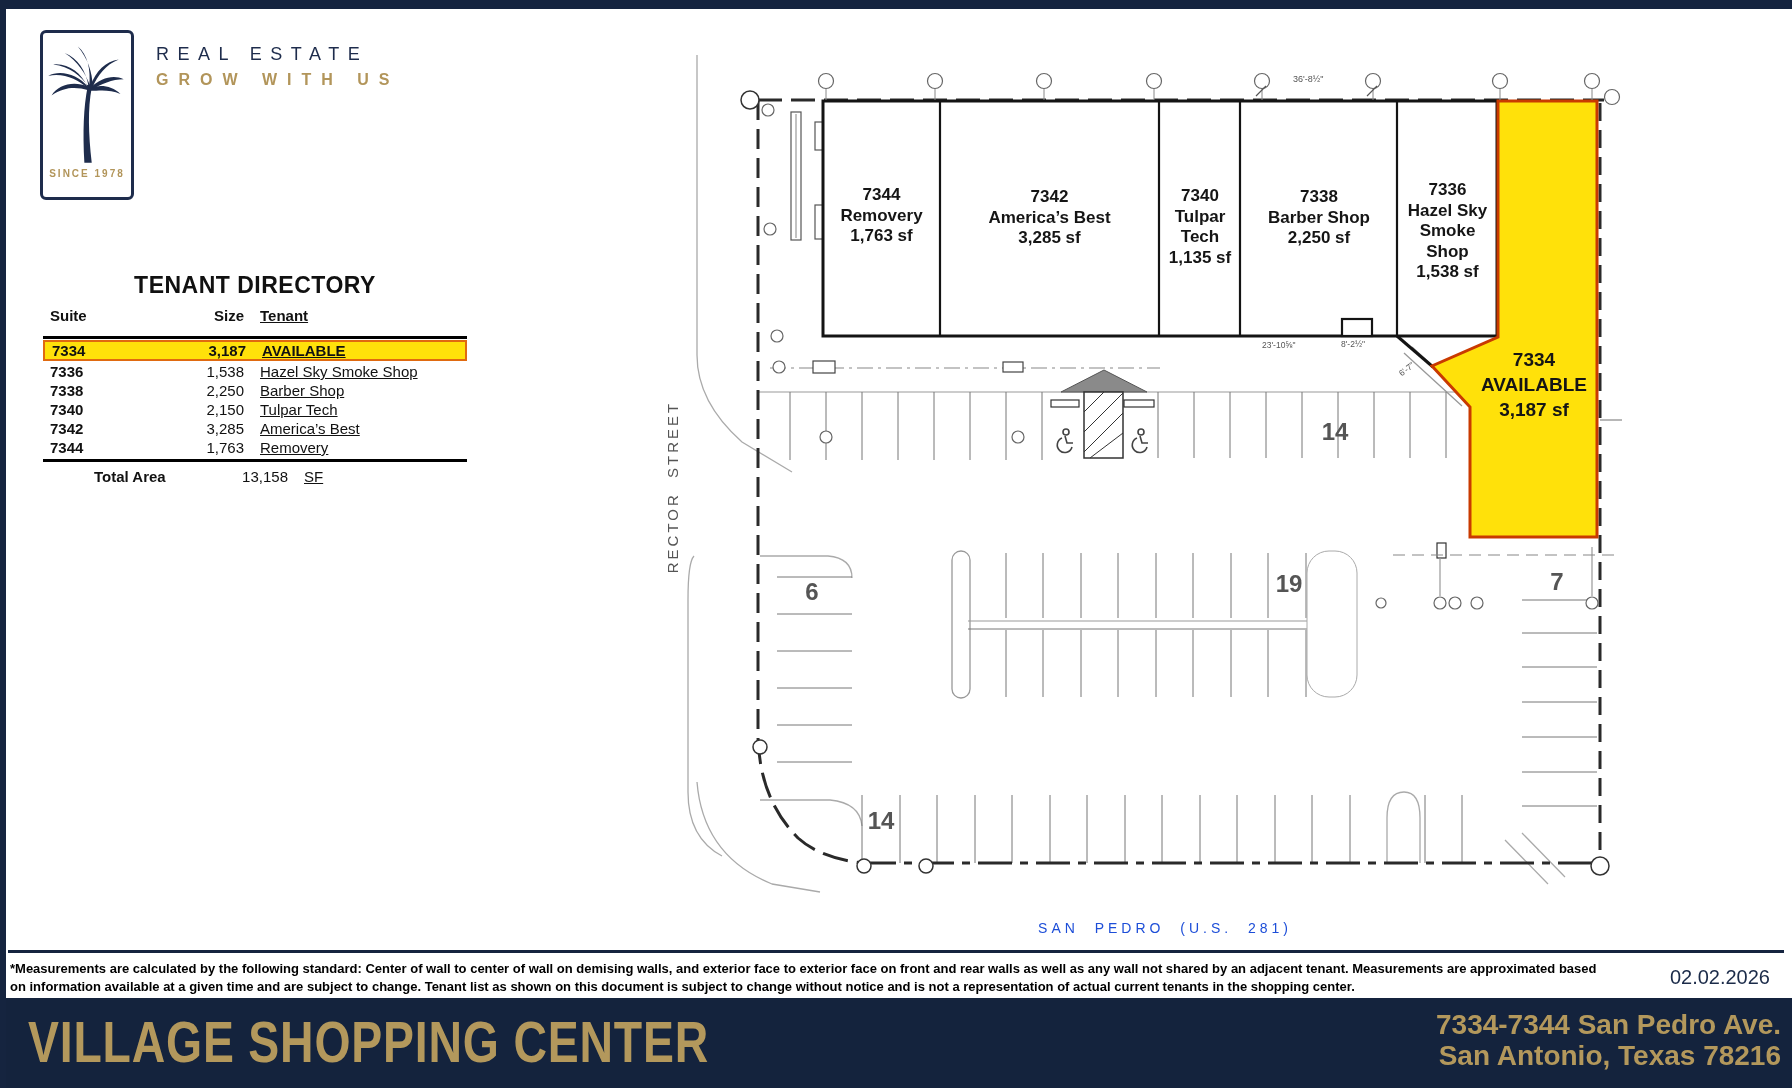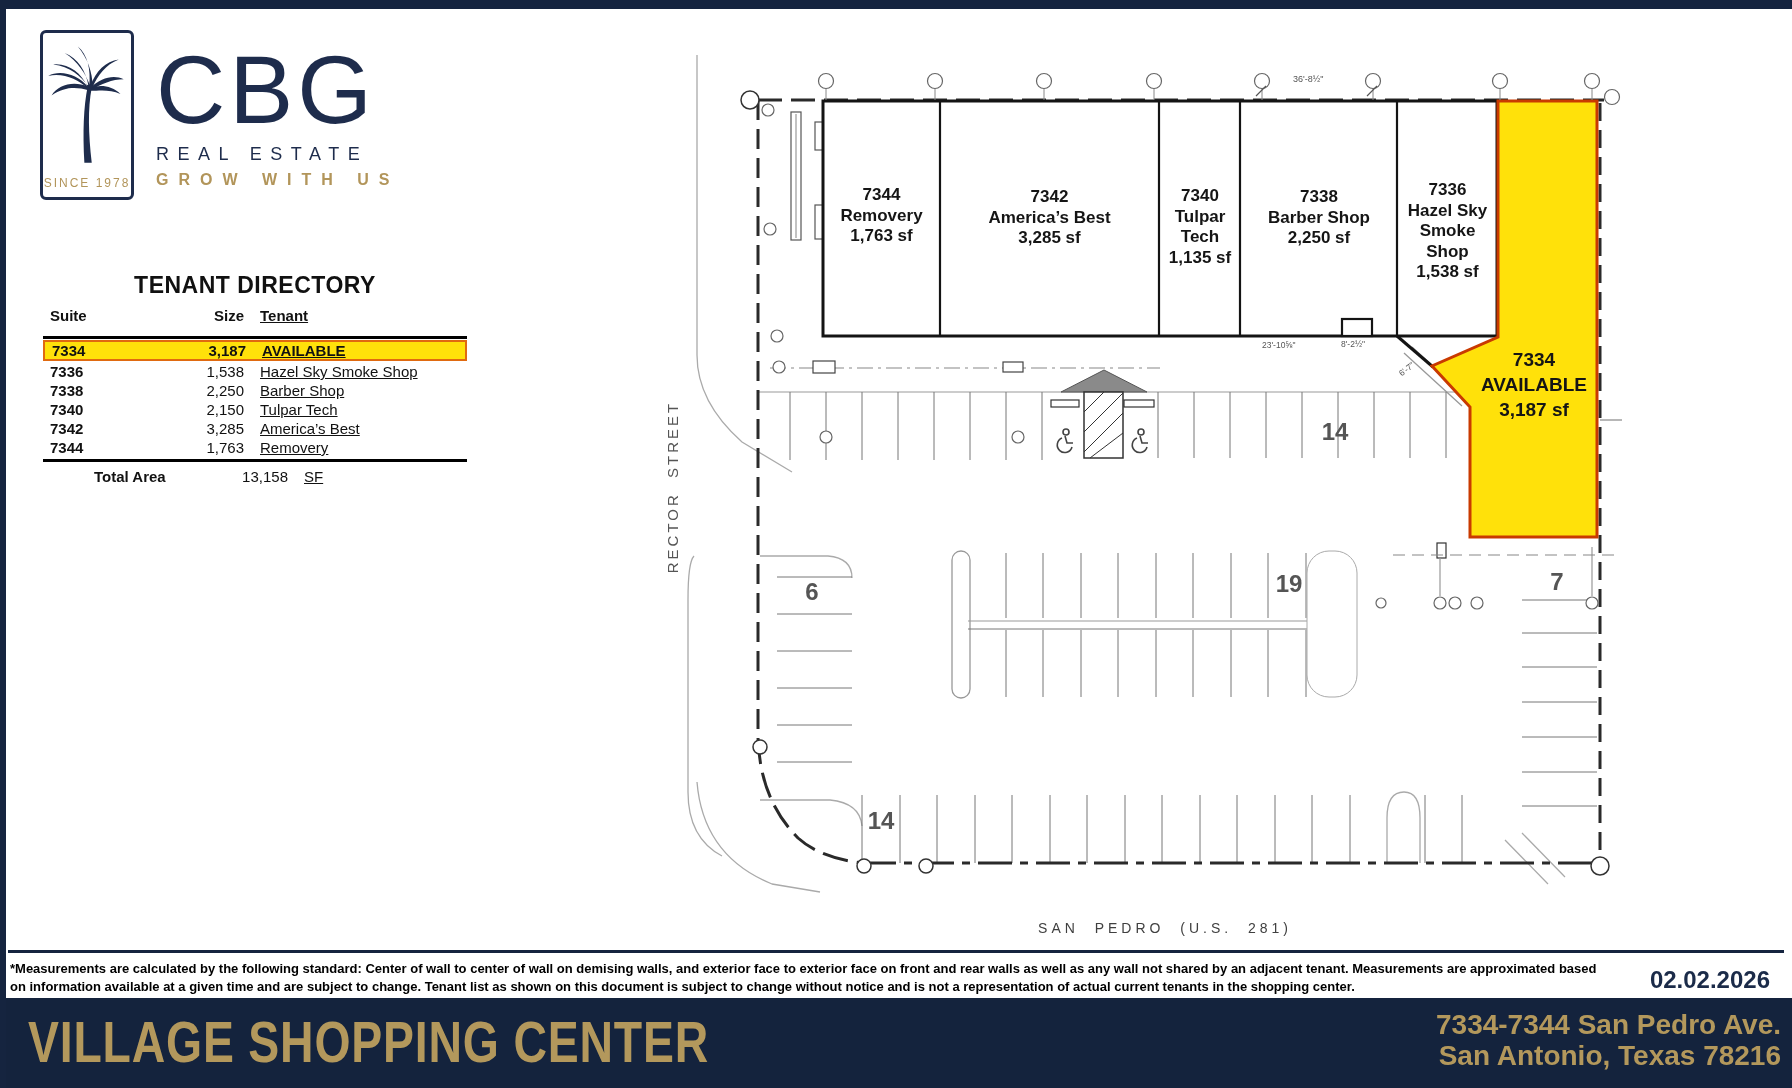--- a/index.html
+++ b/index.html
@@ -6,21 +6,21 @@
   body{width:1792px;height:1088px;position:relative;background:#ffffff;overflow:hidden;
        font-family:"Liberation Sans","DejaVu Sans",sans-serif;color:#111;}
   .abs{position:absolute;}
   
   .top-strip{left:0;top:0;width:1792px;height:9px;background:#15243f;}
   .left-strip{left:0;top:0;width:6px;height:1088px;background:#15243f;}
   
   .logo-box{left:40px;top:30px;width:88px;height:164px;border:3px solid #1e2c4c;border-radius:6px;
             display:flex;flex-direction:column;align-items:center;justify-content:flex-end;}
   .logo-box svg{position:absolute;top:4px;left:2px;}
-  .since{font-size:12px;letter-spacing:2px;color:#b2955a;font-weight:400;margin-bottom:7px;}
+  .since{font-size:10px;letter-spacing:2px;color:#b2955a;font-weight:700;margin-bottom:18px;}
   .brand{left:156px;top:40px;width:246px;}
   .brand-name{font-size:96px;line-height:100px;font-weight:300;color:#1e2c4c;letter-spacing:4px;}
   .brand-line1{font-size:18px;font-weight:400;color:#1e2c4c;letter-spacing:8.5px;margin-top:4px;}
   .brand-line2{font-size:16px;font-weight:600;color:#b2955a;letter-spacing:10px;margin-top:6px;}
   
   .dir{left:43px;top:272px;width:424px;font-size:15px;}
   .dir-title{text-align:center;font-size:23px;font-weight:700;letter-spacing:.5px;margin-bottom:8px;}
   .dir-head{display:flex;font-weight:700;border-bottom:3px solid #000;padding-bottom:12px;}
   .dir-row{display:flex;align-items:center;height:19px;}
   .c-suite{width:108px;padding-left:7px;font-weight:700;}
@@ -30,26 +30,26 @@
   .dir-rows{border-bottom:3px solid #000;padding-bottom:2px;}
   .dir-total{display:flex;margin-top:6px;margin-left:44px;}
   .dir-total .c-suite{font-weight:700;width:108px;}
   
   .suite-label{display:flex;flex-direction:column;text-align:center;font-size:17px;line-height:20.5px;font-weight:600;color:#151515;}
   .avail-label{display:flex;flex-direction:column;text-align:center;font-size:19px;line-height:25px;font-weight:700;color:#151515;}
   .pcount{font-size:24px;font-weight:600;color:#555;transform:translate(-50%,-50%);}
   .street-left{left:672px;top:487px;transform:translate(-50%,-50%) rotate(-90deg);
                font-size:15px;letter-spacing:3px;color:#555;white-space:pre;}
   .street-bottom{left:1165px;top:928px;transform:translate(-50%,-50%);
-                 font-size:14px;letter-spacing:4px;color:#404040;white-space:pre;}
+                 font-size:14px;letter-spacing:4px;color:#1d4ed8;white-space:pre;}
   .dim{font-size:9px;color:#555;white-space:pre;}
   
   .foot-rule{left:8px;top:950px;width:1776px;height:3px;background:#15243f;}
   .disc{left:10px;width:1600px;font-size:13px;font-weight:600;color:#000;white-space:nowrap;}
-  .date{right:22px;top:966px;font-size:24px;font-weight:700;color:#1b2b49;}
+  .date{right:22px;top:966px;font-size:20px;font-weight:400;color:#1b2b49;}
   .band{left:0;top:998px;width:1792px;height:90px;background:#14233d;}
   .band-title{left:28px;top:1008px;font-size:58px;font-weight:700;color:#b3985c;
               transform:scaleX(.8);transform-origin:left top;letter-spacing:1px;white-space:nowrap;}
   .band-addr{right:11px;top:1009px;text-align:right;font-size:28px;line-height:31px;font-weight:700;color:#b3985c;}
 </style>
 </head>
 <body>
 
 <svg class="abs" width="1792" height="1088" viewBox="0 0 1792 1088" style="left:0;top:0;">
 
@@ -216,21 +216,20 @@
     <path d="M53 54 C 50 36 40 20 24 14 C 40 24 50 40 55 54 Z"></path>
     <path d="M54 54 C 56 34 52 16 40 6 C 52 20 58 38 58 54 Z"></path>
     <path d="M55 55 C 62 36 74 24 90 22 C 74 28 64 42 58 56 Z"></path>
     <path d="M56 56 C 68 44 84 40 96 46 C 82 46 68 52 57 59 Z"></path>
     <path d="M56 57 C 66 52 82 54 92 64 C 80 58 66 60 56 60 Z"></path>
     <circle cx="54" cy="56" r="3.5"></circle>
   </svg>
   <span class="since">SINCE 1978</span>
 </div>
 <div class="abs brand">
-  <div class="brand-name">CBG</div>
   <div class="brand-line1">REAL ESTATE</div>
   <div class="brand-line2">GROW WITH US</div>
 </div>
 
 <div class="abs dir">
   <div class="dir-title">TENANT DIRECTORY</div>
   <div class="dir-head">
     <span class="c-suite">Suite</span>
     <span class="c-size">Size</span>
     <span class="c-tenant">Tenant</span>

